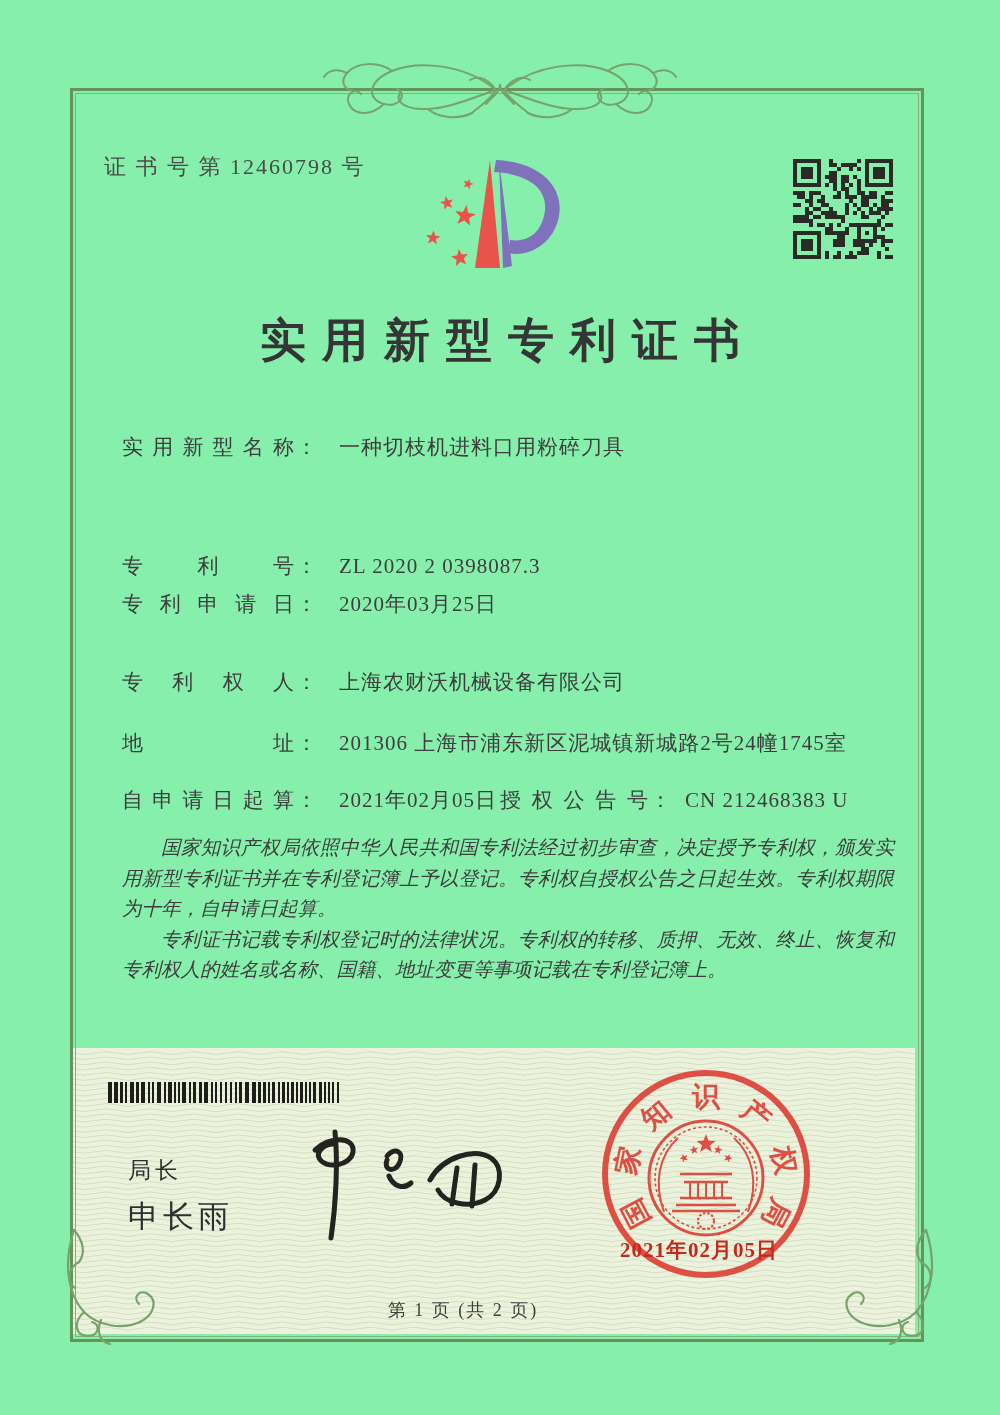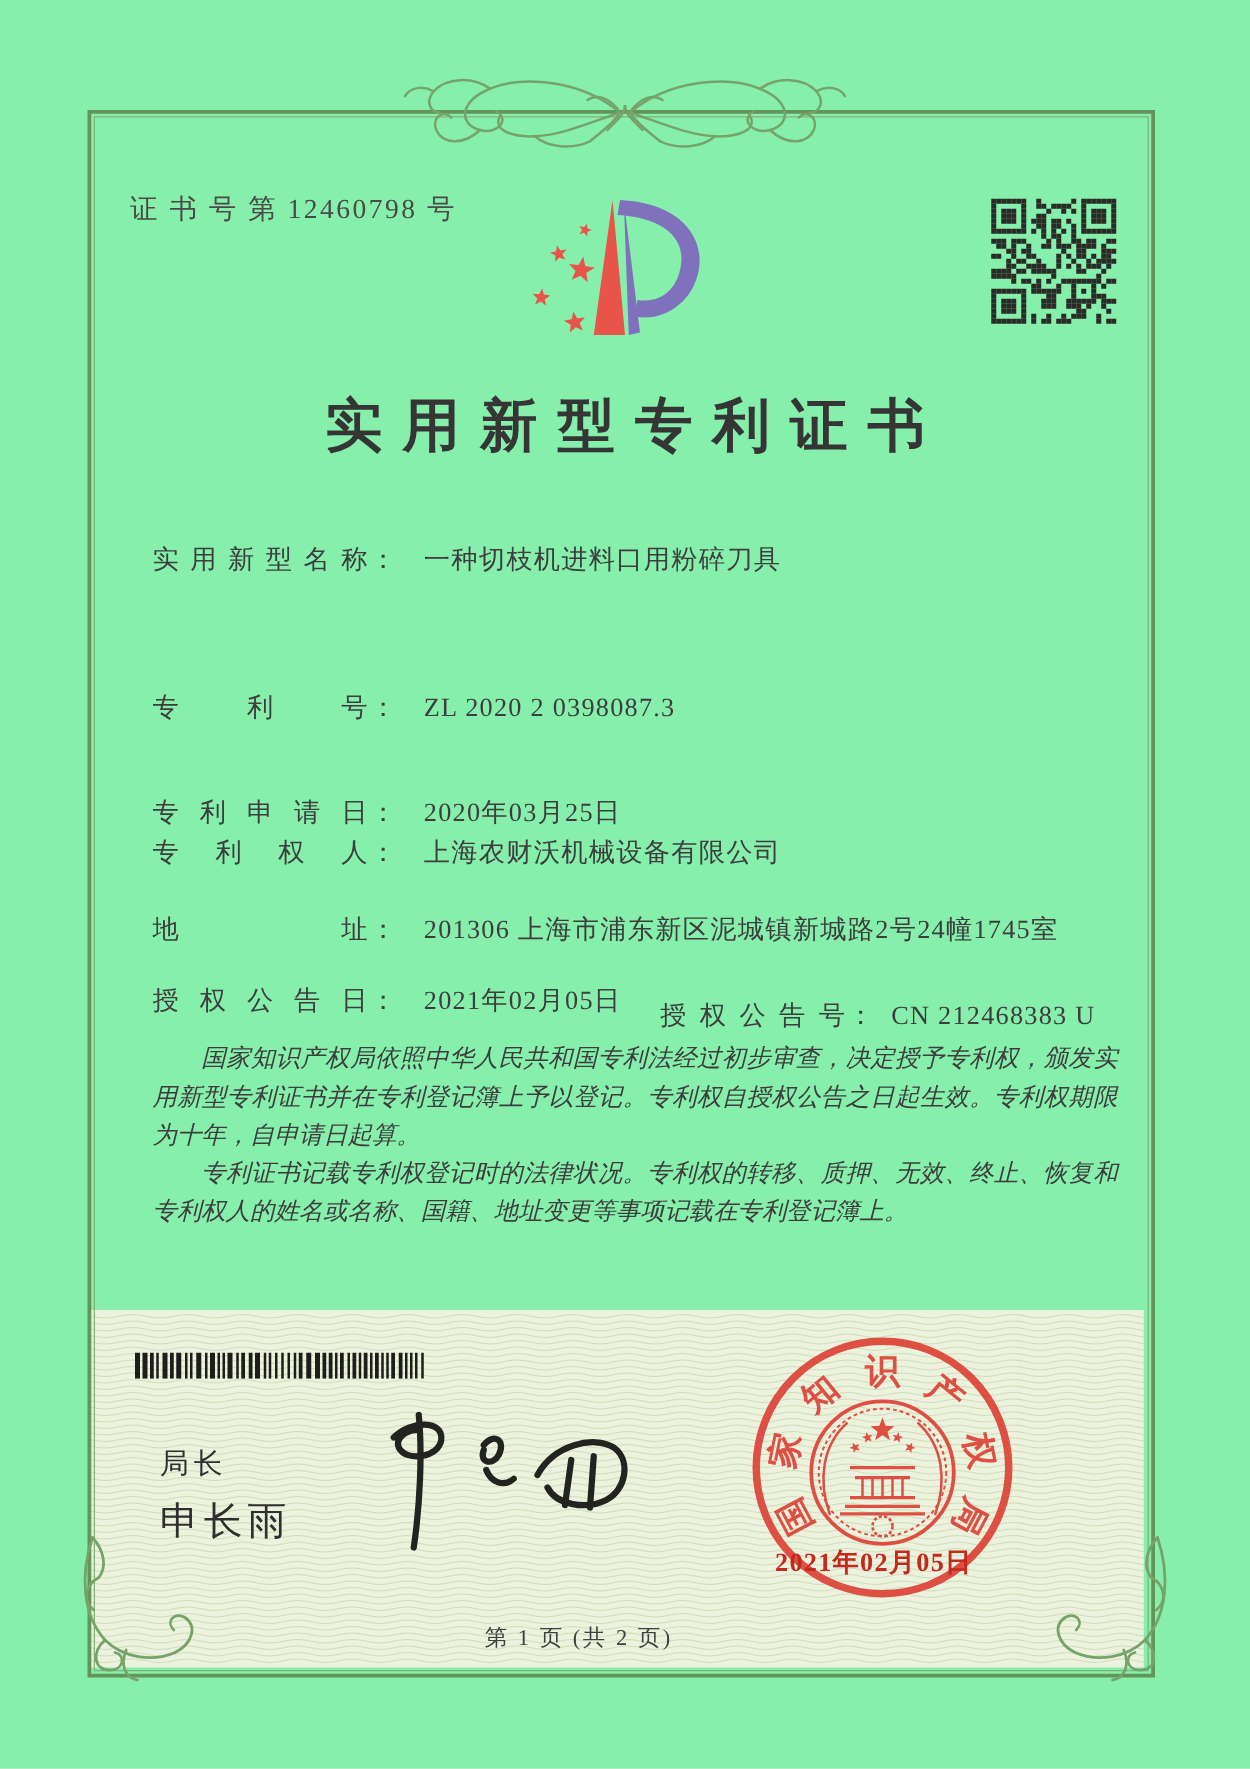--- a/index.html
+++ b/index.html
@@ -18,21 +18,21 @@
   
   .qr{position:absolute;left:790px;top:156px;width:106px;height:106px;}
   
   .title{position:absolute;left:68px;top:310px;width:848px;text-align:center;
          font-size:46px;font-weight:700;letter-spacing:16px;color:#353535;margin-left:16px;}
   
   .row{position:absolute;left:122px;width:780px;height:30px;font-size:21px;color:#3d3d3d;white-space:nowrap;}
   .flabel{display:inline-block;width:172px;text-align:justify;text-align-last:justify;vertical-align:top;}
   .colon{display:inline-block;margin-left:2px;}
   .fvalue{display:inline-block;margin-left:22px;letter-spacing:1px;}
-  .pair2{position:absolute;left:378px;top:12px;margin-left:28px;}
+  .pair2{position:absolute;left:378px;top:0;}
   .pair2 .flabel{width:148px;}
   .pair2 .fvalue{margin-left:14px;}
   
   .body-text{position:absolute;left:122px;top:833px;width:772px;font-size:19.5px;line-height:30.5px;color:#3d3d3d;}
   .body-text p{margin:0;text-indent:2em;text-align:justify;font-style:italic;font-family:"Liberation Serif","DejaVu Serif",serif;}
   
   .barcode{position:absolute;left:108px;top:1082px;width:236px;height:21px;}
   
   .director-title{position:absolute;left:128px;top:1155px;font-size:23px;letter-spacing:4px;color:#2f2f2f;font-family:"Liberation Sans","DejaVu Sans",sans-serif;}
   .director-name{position:absolute;left:128px;top:1196px;font-size:31px;letter-spacing:4px;color:#2f2f2f;font-family:"Liberation Sans","DejaVu Sans",sans-serif;}
@@ -419,31 +419,31 @@
     </svg>
 
   <div class="title">实用新型专利证书</div>
 
   <div class="row" style="top:433px">
     <span class="flabel">实用新型名称</span><span class="colon">：</span><span class="fvalue">一种切枝机进料口用粉碎刀具</span>
   </div>
   <div class="row" style="top:552px">
     <span class="flabel">专利号</span><span class="colon">：</span><span class="fvalue">ZL 2020 2 0398087.3</span>
   </div>
-  <div class="row" style="top:636px">
+  <div class="row" style="top:590px">
     <span class="flabel">专利申请日</span><span class="colon">：</span><span class="fvalue">2020年03月25日</span>
   </div>
   <div class="row" style="top:668px">
     <span class="flabel">专利权人</span><span class="colon">：</span><span class="fvalue">上海农财沃机械设备有限公司</span>
   </div>
   <div class="row" style="top:729px">
     <span class="flabel">地址</span><span class="colon">：</span><span class="fvalue">201306 上海市浦东新区泥城镇新城路2号24幢1745室</span>
   </div>
   <div class="row" style="top:786px">
-    <span class="flabel">授权公告日</span><span class="colon">：</span><span class="fvalue">2021年02月05日</span>
+    <span class="flabel">自申请日起算</span><span class="colon">：</span><span class="fvalue">2021年02月05日</span>
     <span class="pair2">
       <span class="flabel">授权公告号</span><span class="colon">：</span><span class="fvalue">CN 212468383 U</span>
     </span>
   </div>
 
   <div class="body-text">
     <p>国家知识产权局依照中华人民共和国专利法经过初步审查，决定授予专利权，颁发实用新型专利证书并在专利登记簿上予以登记。专利权自授权公告之日起生效。专利权期限为十年，自申请日起算。</p>
     <p>专利证书记载专利权登记时的法律状况。专利权的转移、质押、无效、终止、恢复和专利权人的姓名或名称、国籍、地址变更等事项记载在专利登记簿上。</p>
   </div>
 

